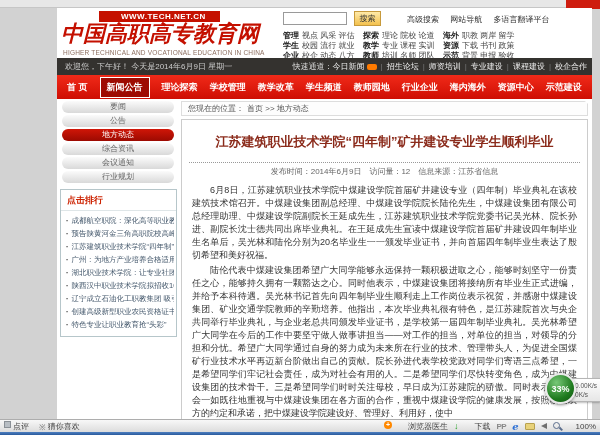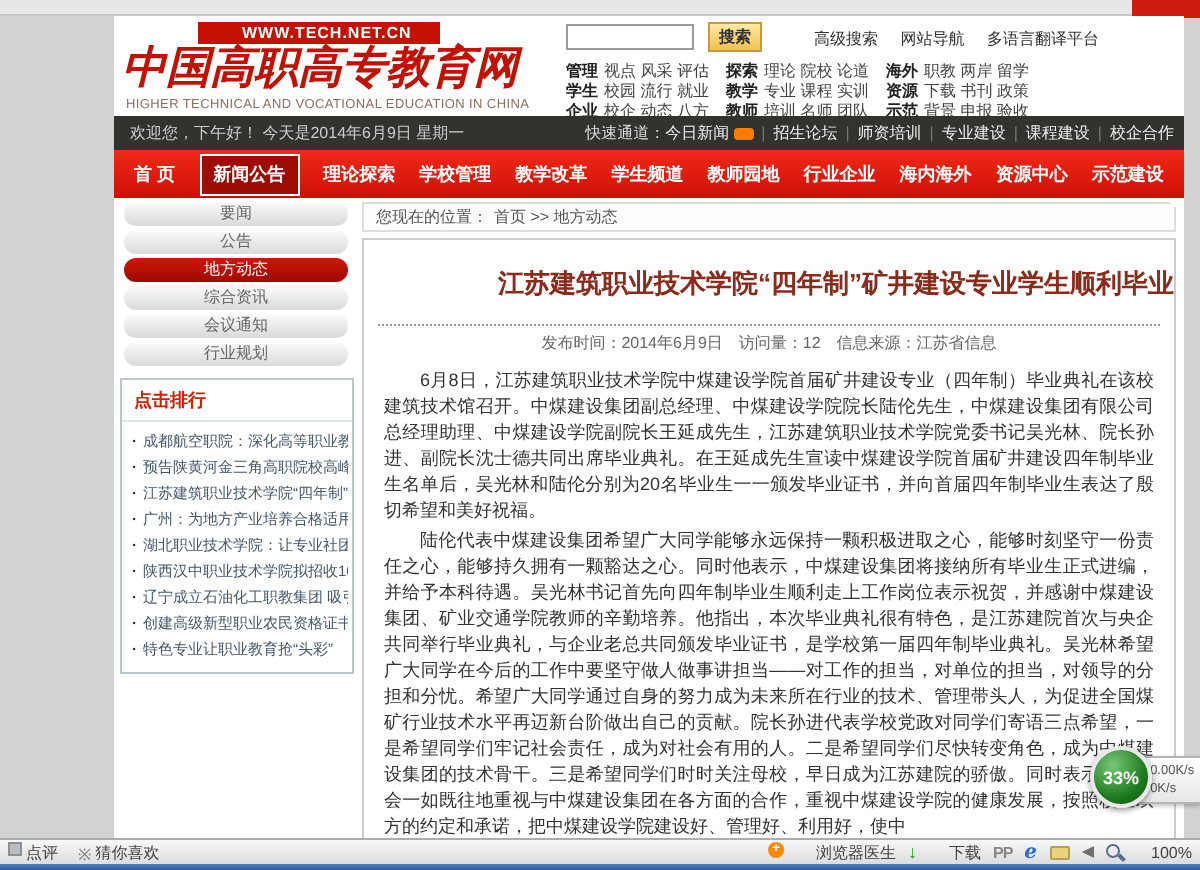--- a/index.html
+++ b/index.html
@@ -11,21 +11,21 @@
   .corner-red { position:absolute; right:0; top:0; width:34px; height:9px; background:#ce1c0e; }
 
   .page { position:absolute; left:57px; top:8px; width:535px; height:424px; background:#fff; }
 
   
   .url-badge { position:absolute; left:5px; top:3px; background:#c51100; color:#fff; font-size:8px; font-weight:bold; letter-spacing:.5px; padding:1px 14px 1px 22px;margin-left:37px; }
   .logo-title { position:absolute; left:4px; top:11px; color:#c41000; font-size:22px; font-weight:bold; font-style:italic; font-family:"DejaVu Serif", serif; white-space:nowrap; }
   .logo-sub { position:absolute; left:6px; top:41px; color:#8d6f60; font-size:6.5px; letter-spacing:.2px; white-space:nowrap; }
 
   .search-input { position:absolute; left:226px; top:4px; width:64px; height:13px; border:1px solid #9a9a9a; font-size:8px; padding:0 2px; }
-  .search-btn { position:absolute; left:297px; top:3px; width:27px; height:15px; background:linear-gradient(#ffeaa9,#f3c14e); border:1px solid #c79a3c; font-size:8px; font-weight:bold; color:#333; text-align:center; line-height:13px; cursor:pointer; }
+  .search-btn { position:absolute; left:297px; top:3px; width:27px; height:15px; background:linear-gradient(#ffeaa9,#f3c14e); border:1px solid #c79a3c; font-size:8px; font-weight:normal; color:#333; text-align:center; line-height:13px; cursor:pointer; }
   .search-links { position:absolute; left:350px; top:6px; font-size:8px; color:#333; white-space:nowrap; }
   .search-links span { margin-right:9px; cursor:pointer; }
 
   .quick-grid { position:absolute; left:226px; top:22px; width:306px; height:30px; display:grid; grid-template-columns:80px 80px 92px; grid-auto-rows:10px; font-size:8px; color:#444; white-space:nowrap; }
   .qcell .cat { font-weight:bold; color:#222; margin-right:3px; }
   .qcell .lnks { color:#444; }
 
   
   .welcome { position:absolute; left:0; top:50px; width:535px; height:17px; background:#34322f; color:#ccc; font-size:8px; line-height:17px; white-space:nowrap; }
   .welcome-left { position:absolute; left:8px; }
@@ -51,21 +51,21 @@
   .rank-box { position:absolute; left:3px; top:90px; width:117px; border:1px solid #b6c6ca; background:#fff; padding-bottom:5px; }
   .rank-title { color:#cc2200; font-weight:bold; font-size:9px; padding:4px 6px 3px; border-bottom:1px solid #dfe6e8; }
   .rank-list { list-style:none; margin-top:3px; padding:0 2px 0 5px; }
   .rank-list li { font-size:7.5px; color:#44586c; line-height:13px; white-space:nowrap; overflow:hidden; cursor:pointer; }
   .rank-list li::before { content:"·"; color:#333; margin-right:3px; font-weight:bold; }
 
   .main { position:absolute; left:124px; top:0; width:409px; height:333px; }
   .breadcrumb { position:absolute; left:0; top:2px; width:407px; height:15px; border:1px solid #ddd; background:#fdfdfd; font-size:8px; color:#555; line-height:14px; padding-left:6px; white-space:nowrap; }
   .breadcrumb .path { margin-left:3px; cursor:pointer; }
   .article-box { position:absolute; left:0; top:20px; width:407px; height:312px; border:1px solid #ccc; overflow:hidden; background:#fff; }
-  .article-title { margin-top:13px; text-align:right; color:#8b2b1b; font-size:13px; font-weight:bold; }
+  .article-title { margin-top:13px; text-align:center; color:#8b2b1b; font-size:13px; font-weight:bold; }
   .dotted-sep { border-top:1px dotted #999; margin:11px 7px 0; }
   .article-meta { text-align:center; font-size:8px; color:#666; margin-top:3px; }
   .article-body { margin:7px 10px 0; font-size:9px; color:#333; line-height:13px; text-align:justify; }
   .article-body p { text-indent:2em; margin-bottom:2px; }
 
   
   .status-bar { position:absolute; left:0; top:419px; width:600px; height:13px; background:linear-gradient(#f8f8f8,#dcdcdc); border-top:1px solid #adadad; font-size:8px; color:#444; }
   .sb-left { position:absolute; left:4px; top:0; height:12px; display:flex; align-items:center; }
   .sb-left .sb-item { margin-right:10px; display:flex; align-items:flex-start; cursor:pointer; }
   .sb-left .mini-sq { width:7px; height:7px; background:#b8bec4; border:1px solid #8a9096; margin-right:2px; }

